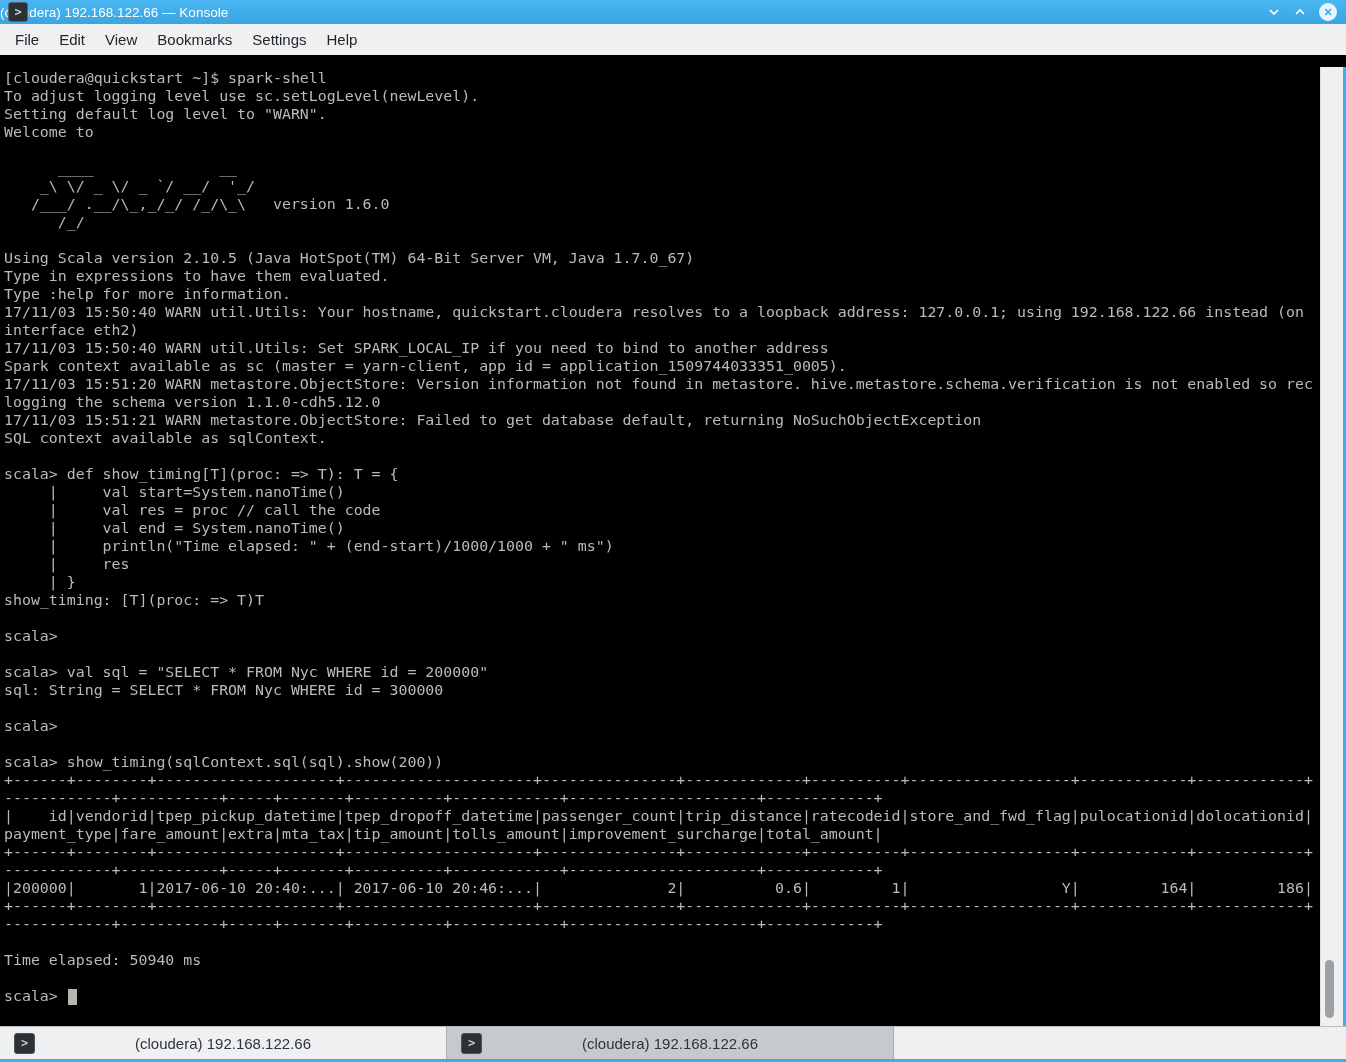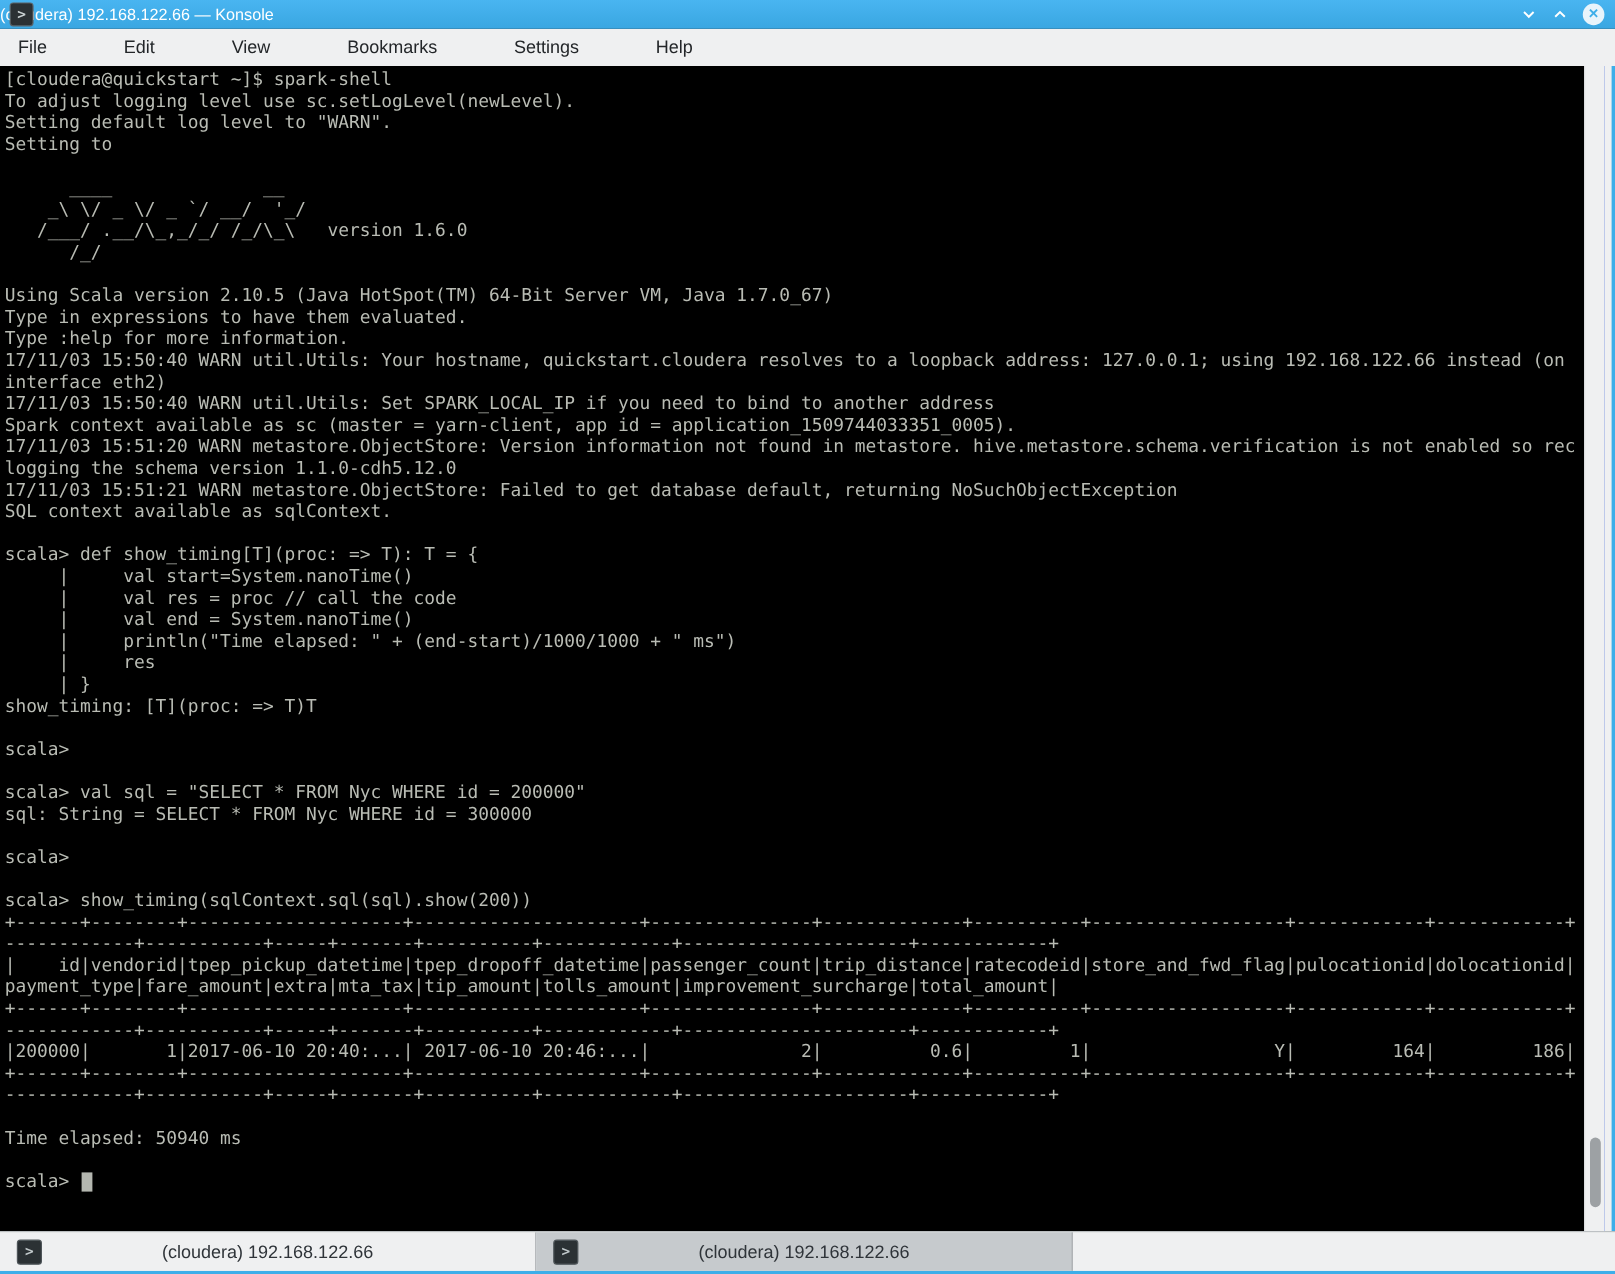--- a/index.html
+++ b/index.html
@@ -17,25 +17,25 @@
            font-size:13.5px; }
   .win-controls { margin-left:auto; display:flex; align-items:center; gap:12px;
                   margin-right:9px; z-index:2; }
   .wc-chev { width:14px; height:14px; display:block; }
   .wc-close { width:18px; height:18px; border-radius:50%; background:#e8f4fb;
               color:#3daee9; font:bold 11px/18px "Liberation Sans",sans-serif;
               text-align:center; }
 
   
   .menubar { height:31px; flex:0 0 31px; background:#eff0f1; display:flex;
-             align-items:center; padding-left:5px; color:#232629; font-size:15px;gap:44px; }
+             align-items:center; padding-left:5px; color:#232629; font-size:15px; }
   .menu-item { padding:5px 10px; border-radius:2px; }
 
   
-  .term-area { flex:1 1 auto; display:flex; background:#1d4ed8; overflow:hidden; }
+  .term-area { flex:1 1 auto; display:flex; background:#84cc16; overflow:hidden;margin-top:12px; }
   .terminal { flex:1 1 auto; background:#000000; color:#b9bcb4;
               font:14.9px/18px "DejaVu Sans Mono",monospace;
               padding:2px 0 0 4px; overflow:hidden; }
   .t-line { white-space:pre; min-height:18px; }
   .prompt-line { white-space:pre; }
   .cursor { display:inline-block; width:9px; height:16px; background:#b4b7b0;
             vertical-align:middle; margin-left:1px; }
 
   .scrollbar { flex:0 0 17px; background:#eff0f1; position:relative;
                border-left:1px solid #dcdee0; }
@@ -84,21 +84,21 @@
     <span class="menu-item">Settings</span>
     <span class="menu-item">Help</span>
   </div>
 
   <div class="term-area">
     <div class="terminal">
       <div>
           <div class="t-line">[cloudera@quickstart ~]$ spark-shell</div>
           <div class="t-line">To adjust logging level use sc.setLogLevel(newLevel).</div>
           <div class="t-line">Setting default log level to "WARN".</div>
-          <div class="t-line">Setting to</div>
+          <div class="t-line">Welcome to</div>
           <div class="t-line"></div>
           <div class="t-line">      ____              __</div>
           <div class="t-line">    _\ \/ _ \/ _ `/ __/  '_/</div>
           <div class="t-line">   /___/ .__/\_,_/_/ /_/\_\   version 1.6.0</div>
           <div class="t-line">      /_/</div>
           <div class="t-line"></div>
           <div class="t-line">Using Scala version 2.10.5 (Java HotSpot(TM) 64-Bit Server VM, Java 1.7.0_67)</div>
           <div class="t-line">Type in expressions to have them evaluated.</div>
           <div class="t-line">Type :help for more information.</div>
           <div class="t-line">17/11/03 15:50:40 WARN util.Utils: Your hostname, quickstart.cloudera resolves to a loopback address: 127.0.0.1; using 192.168.122.66 instead (on</div>

